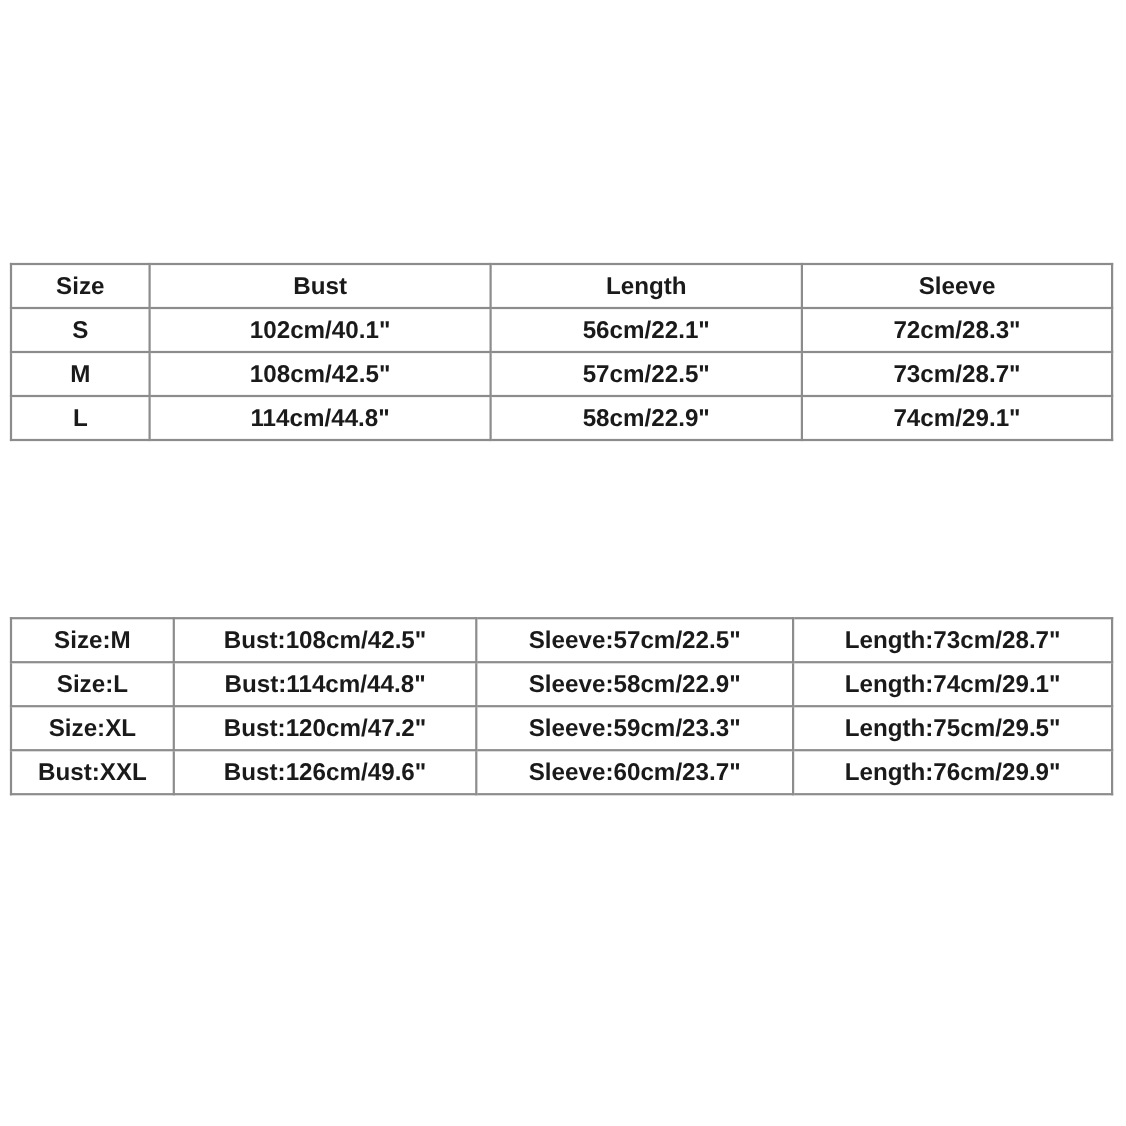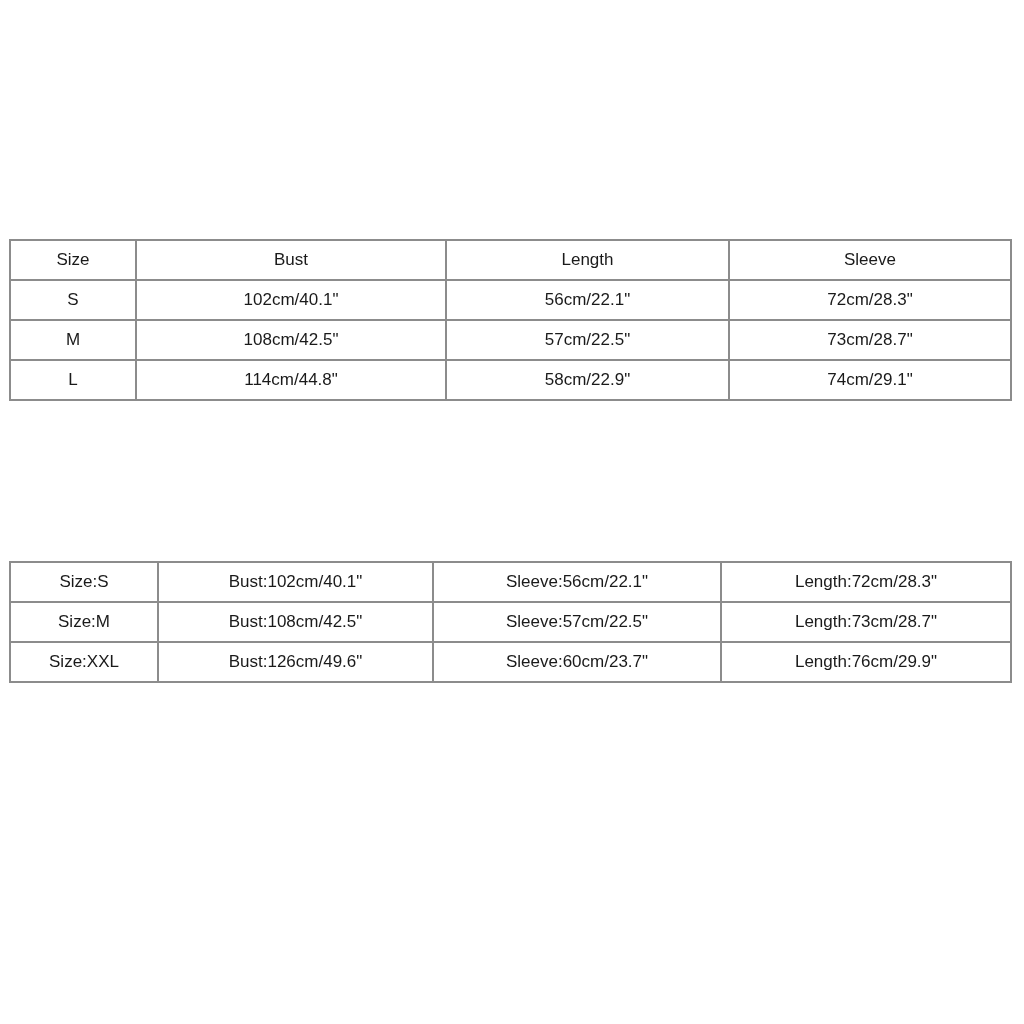--- a/index.html
+++ b/index.html
@@ -1,19 +1,19 @@
 <!DOCTYPE html>
 <html><head>
   <meta charset="utf-8">
   <style>
     html, body { margin:0; padding:0; background:#ffffff; }
     body { width:1024px; height:1024px; position:relative; overflow:hidden;
            font-family:"Liberation Sans", sans-serif; color:#1a1a1a; }
     table { position:absolute; border-collapse:collapse; table-layout:fixed;
-            font-weight:normal; font-size:17px; }
+            font-weight:bold; font-size:22px; }
     td { border:2px solid #8c8c8c; text-align:center; vertical-align:middle;
          padding:0; white-space:nowrap; }
     #t1 { left:9px; top:239px; width:1001px; }
     #t1 td { height:38px; }
     #t2 { left:9px; top:561px; width:1001px; }
     #t2 td { height:38px; }
   </style>
 </head>
 <body>
 
@@ -53,32 +53,38 @@
   </table>
 
 <table id="t2">
   <colgroup>
     <col style="width:148px">
       <col style="width:275px">
       <col style="width:288px">
       <col style="width:290px">
   </colgroup>
   <tbody>
-      <tr>
-    <td>Size:S</td>
-    <td>Bust:102cm/40.1"</td>
-    <td>Sleeve:56cm/22.1"</td>
-    <td>Length:72cm/28.3"</td>
-  </tr>
   <tr>
     <td>Size:M</td>
     <td>Bust:108cm/42.5"</td>
     <td>Sleeve:57cm/22.5"</td>
     <td>Length:73cm/28.7"</td>
   </tr>
   <tr>
-    <td>Size:XXL</td>
+    <td>Size:L</td>
+    <td>Bust:114cm/44.8"</td>
+    <td>Sleeve:58cm/22.9"</td>
+    <td>Length:74cm/29.1"</td>
+  </tr>
+  <tr>
+    <td>Size:XL</td>
+    <td>Bust:120cm/47.2"</td>
+    <td>Sleeve:59cm/23.3"</td>
+    <td>Length:75cm/29.5"</td>
+  </tr>
+  <tr>
+    <td>Bust:XXL</td>
     <td>Bust:126cm/49.6"</td>
     <td>Sleeve:60cm/23.7"</td>
     <td>Length:76cm/29.9"</td>
   </tr>
 </tbody>
   </table>
 
 </body></html>

